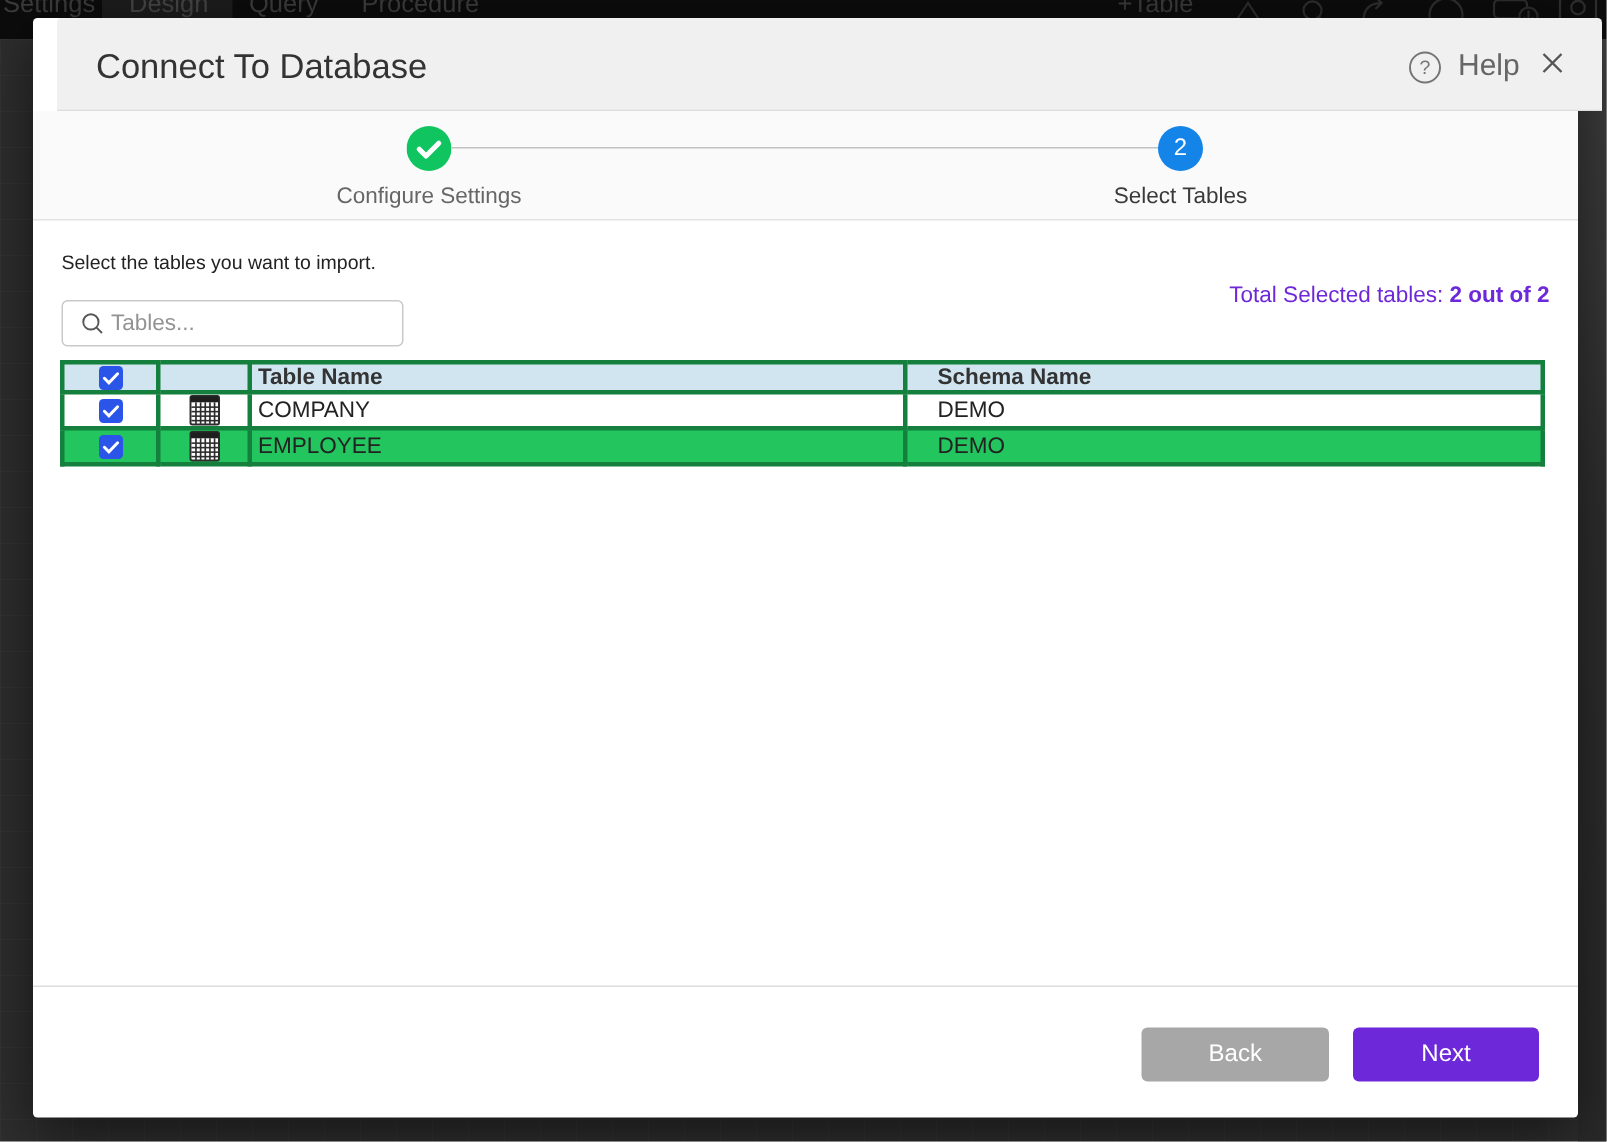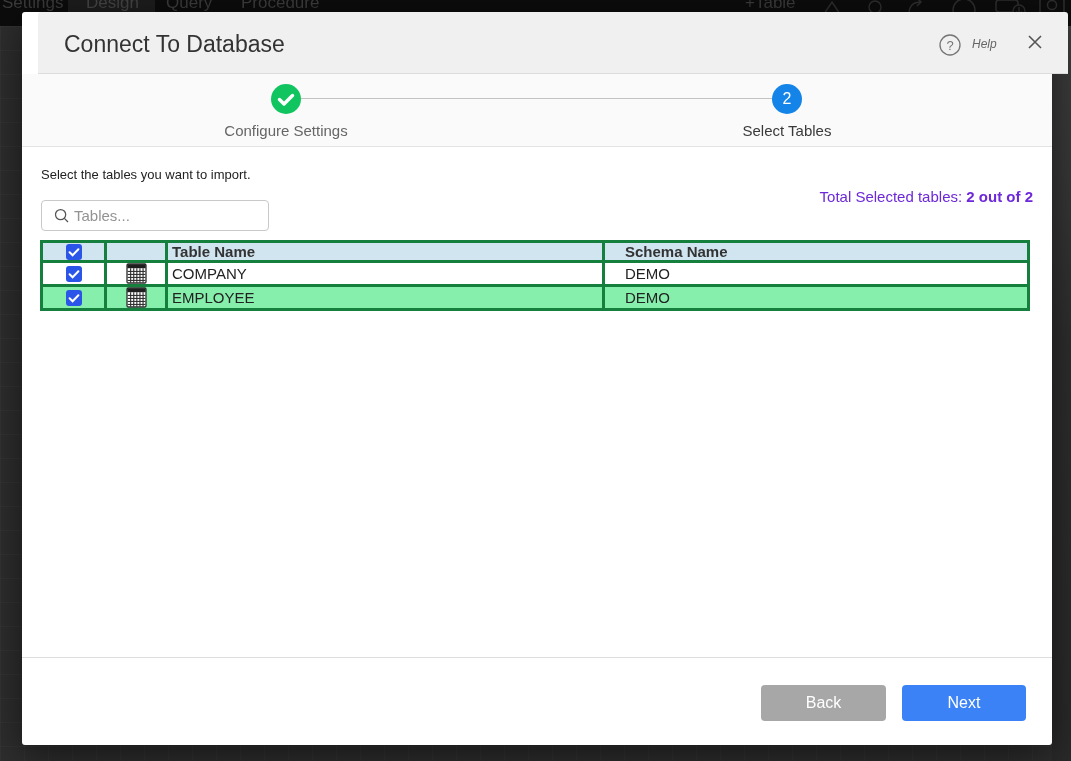--- a/index.html
+++ b/index.html
@@ -14,52 +14,52 @@
   
   .toolbar { position:absolute; top:0; left:0; width:1071px; height:26px; background:#0c0c0c; overflow:hidden; }
   .toolbar .tab { position:absolute; top:0; height:26px; background:#1d1d1d; }
   .toolbar span { position:absolute; top:-7px; font-size:17px; color:#3c3c3c; white-space:nowrap; }
   .toolbar svg { position:absolute; top:-6px; }
   
   .modal { position:absolute; left:22px; top:12px; width:1030px; height:733px; background:#fff; border-radius:3px; box-shadow:0 10px 40px rgba(0,0,0,0.55); }
   .m-header { position:absolute; left:16px; top:0; width:100%; height:62px; background:#f0f0f0; border-bottom:1px solid #dcdcdc; border-radius:3px 3px 0 0; }
   .m-title { position:absolute; left:26px; top:1px; line-height:62px; font-size:23px; color:#333; }
   .help-icon { position:absolute; left:901px; top:22px; }
-  .help-text { position:absolute; left:934px; top:1px; line-height:62px; font-size:12px; color:#666;font-style:italic; }
+  .help-text { position:absolute; left:934px; top:1px; line-height:62px; font-size:20px; color:#666; }
   .x-icon { position:absolute; left:990px; top:23px; }
   
   .stepper { position:absolute; left:0; top:62px; width:100%; height:73px; background:#fafafa; border-bottom:1px solid #e3e3e3; }
   .step-line { position:absolute; left:279px; top:24px; width:472px; height:1px; background:#c2c2c2; }
   .step-c1 { position:absolute; left:249px; top:10px; }
   .step-c2 { position:absolute; left:750px; top:10px; width:30px; height:30px; border-radius:50%; background:#1484e8; color:#fff; text-align:center; line-height:30px; font-size:16px; }
   .step-l1 { position:absolute; left:264px; top:48px; width:0; text-align:center; font-size:15px; color:#666; }
   .step-l2 { position:absolute; left:765px; top:48px; width:0; text-align:center; font-size:15px; color:#3a3a3a; }
   .step-l1 i, .step-l2 i { font-style:normal; display:inline-block; margin-left:-200px; width:400px; }
   
   .lead { position:absolute; left:19px; top:155px; font-size:13px; color:#222; }
   .search { position:absolute; left:19px; top:188px; width:228px; height:31px; border:1px solid #c9c9c9; border-radius:4px; background:#fff; }
   .search .ph { position:absolute; left:32px; top:0; line-height:30px; font-size:15px; color:#939393; }
   .search svg { position:absolute; left:12px; top:7px; }
   .total { position:absolute; right:19px; top:176px; font-size:15px; color:#6d28d9; }
   .total b { font-weight:bold; }
   
   table.grid { position:absolute; left:18px; top:228px; width:990px; border-collapse:collapse; table-layout:fixed; font-size:15px; color:#222; }
   table.grid td { border:3px solid #15803d; height:18px; padding:0; vertical-align:middle; }
   table.grid tr.hdr td { background:#d1e5f1; color:#333; font-weight:bold; }
-  table.grid tr.alt td { background:#86efac;margin-left:40px; }
+  table.grid tr.alt td { background:#22c55e;margin-left:40px; }
   table.grid td.c-check { width:64px; text-align:center; }
   table.grid td.c-icon { width:61px; text-align:center; }
   table.grid td.c-name { width:437px; padding-left:4px; }
   table.grid td.c-schema { padding-left:20px; }
   .cb svg { display:block; margin:0 auto; }
   
   .m-footer { position:absolute; left:0; top:645px; width:100%; height:108px; border-top:1px solid #ddd; }
   .btn { position:absolute; top:27px; height:36px; border-radius:4px; color:#fff; font-size:16px; text-align:center; line-height:36px; }
   .btn-back { left:739px; width:125px; background:#a7a7a7; }
-  .btn-next { left:880px; width:124px; background:#3b82f6; }
+  .btn-next { left:880px; width:124px; background:#6d28d9; }
 </style>
 </head>
 <body>
   <div class="toolbar">
     <span style="left:2px;">Settings</span>
     <div class="tab" style="left:68px; width:87px;"></div>
     <span style="left:86px; color:#454545;">Design</span>
     <span style="left:166px;">Query</span>
     <span style="left:241px;">Procedure</span>
     <span style="left:745px; color:#3a3a3a;">+Table</span>

